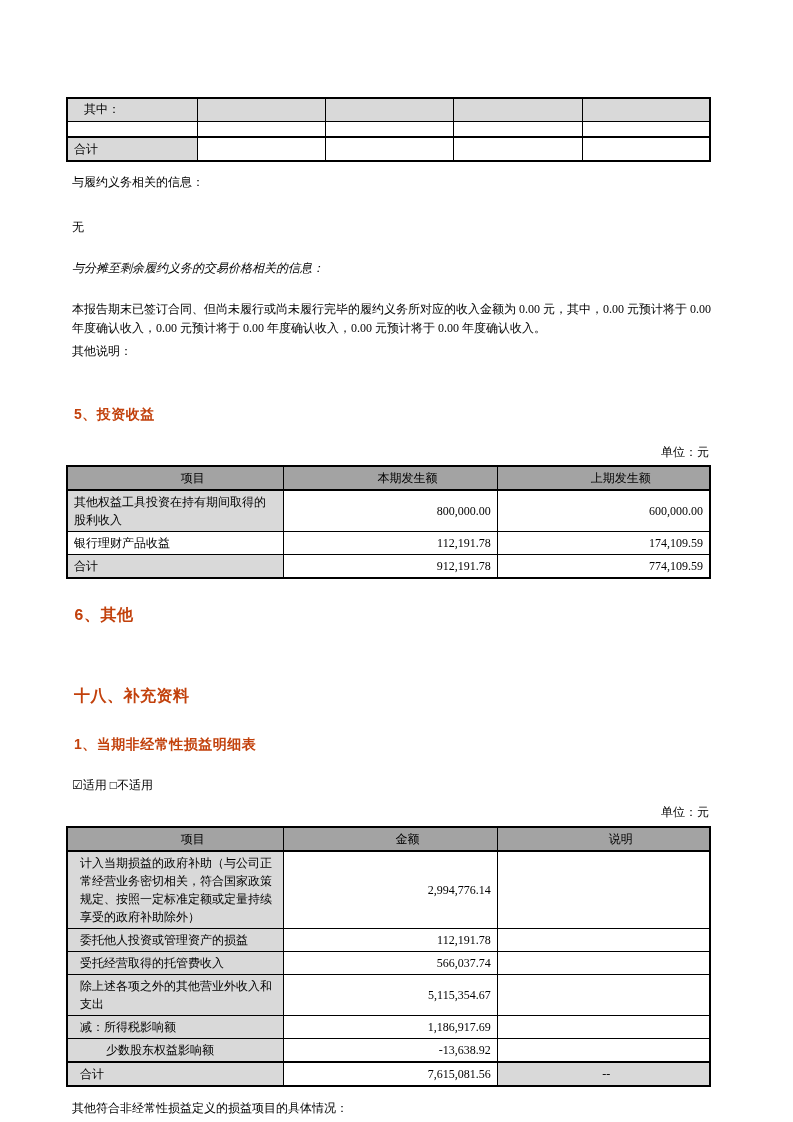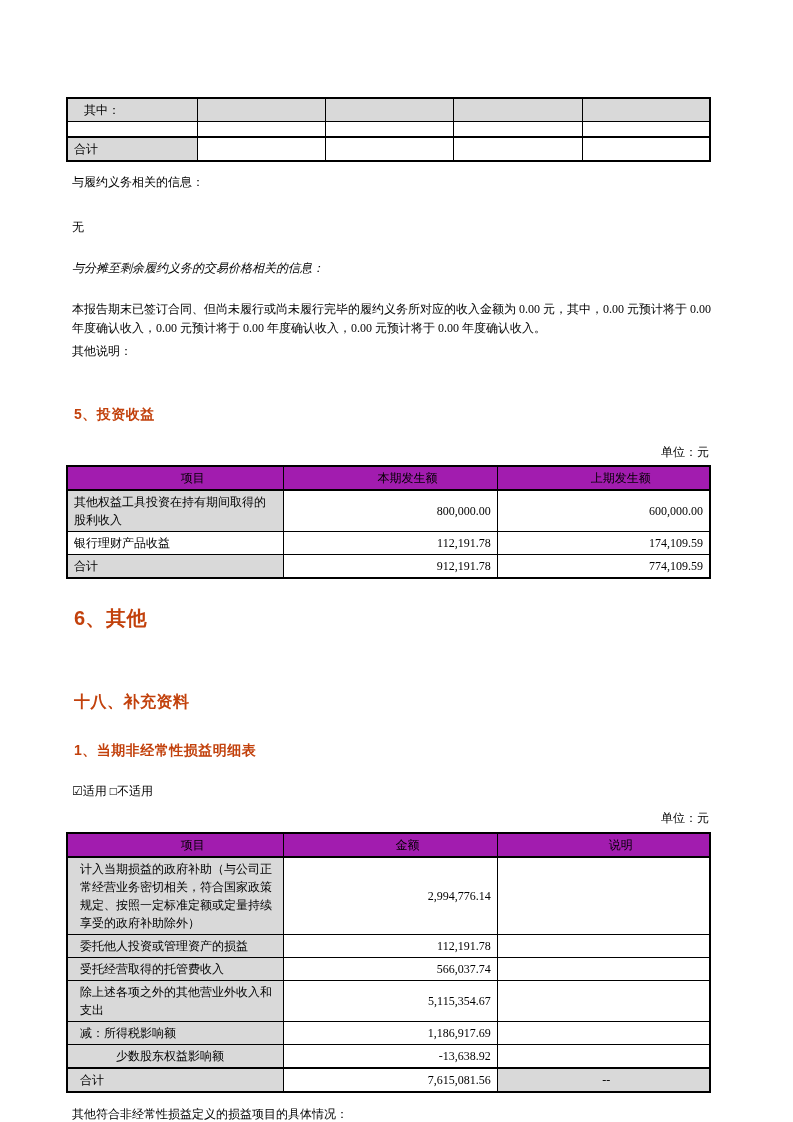--- a/index.html
+++ b/index.html
@@ -8,56 +8,56 @@
     width: 793px; height: 1122px;
     font-family: "Liberation Serif", "DejaVu Serif", serif;
     font-size: 12px; color: #000;
     overflow: hidden;
   }
   .page { margin: 0 66px; width: 645px; }
 
   table { border-collapse: collapse; width: 100%; table-layout: fixed; }
   .tbl { border: 2px solid #000; }
   .tbl td, .tbl th { border: 1px solid #000; padding: 2px 6px; vertical-align: middle; line-height: 1.5; }
-  .tbl th { font-weight: normal; text-align: center; background: #a21caf; border-bottom: 2px solid #000; padding-left: 41px; }
+  .tbl th { font-weight: normal; text-align: center; background: #a3a3a3; border-bottom: 2px solid #000; padding-left: 41px; }
   .shade { background: #d9d9d9; }
   .num { text-align: right; padding-right: 8px; font-family: "Liberation Serif", "DejaVu Serif", serif; }
   .ctr { text-align: center; }
   .total-row td { border-top: 2px solid #000; }
 
   
   .t1 { margin-top: 97px; }
   .t1 td { height: 15px; }
-  .t1 .r1 td { height: 21px; }
+  .t1 .r1 td { height: 21px; font-family: Liberation Mono, monospace; }
   .t1 .lbl-indent { padding-left: 16px; }
 
   .para { padding-left: 6px; line-height: 19px; }
   .info-title { margin-top: 11px; }
   .none-text { margin-top: 26px; }
   .alloc-title { margin-top: 22px; font-style: italic; }
   .body-para { margin-top: 22px; }
   .other-notes { margin-top: 4px; }
 
   h2, h3 {
     font-family: "Liberation Sans", "DejaVu Sans", sans-serif;
     color: #c2410c; padding-left: 8px; letter-spacing: 0.5px;
   }
   .h-sub { font-size: 14px; margin-top: 45px; }
   .h-main { font-size: 16px; margin-top: 60px; }
   .h-sub2 { font-size: 14px; margin-top: 29px; }
-  .h-other { font-size: 20px; margin-top: 26px; }
+  .h-other { font-size: 16px; margin-top: 26px; font-family: Liberation Mono, monospace; }
 
   .unit { text-align: right; margin-top: 20px; padding-right: 2px; }
   .unit2 { text-align: right; margin-top: 10px; padding-right: 2px; }
   .t2 { margin-top: 4px; }
   .t2 td { height: 18px; }
   .applicable { margin-top: 23px; padding-left: 6px; font-family: "Liberation Serif", serif; }
   .t3 { margin-top: 5px; }
   .t3 td { height: 21px; padding-left: 12px; }
-  .t3 .indent { padding-left: 48px; }
+  .t3 .indent { padding-left: 38px; }
   .footer-line { margin-top: 12px; }
 </style>
 </head>
 <body>
 
 <div class="page">
 
   <table class="tbl t1">
     <colgroup>
       <col style="width:20.3%">

